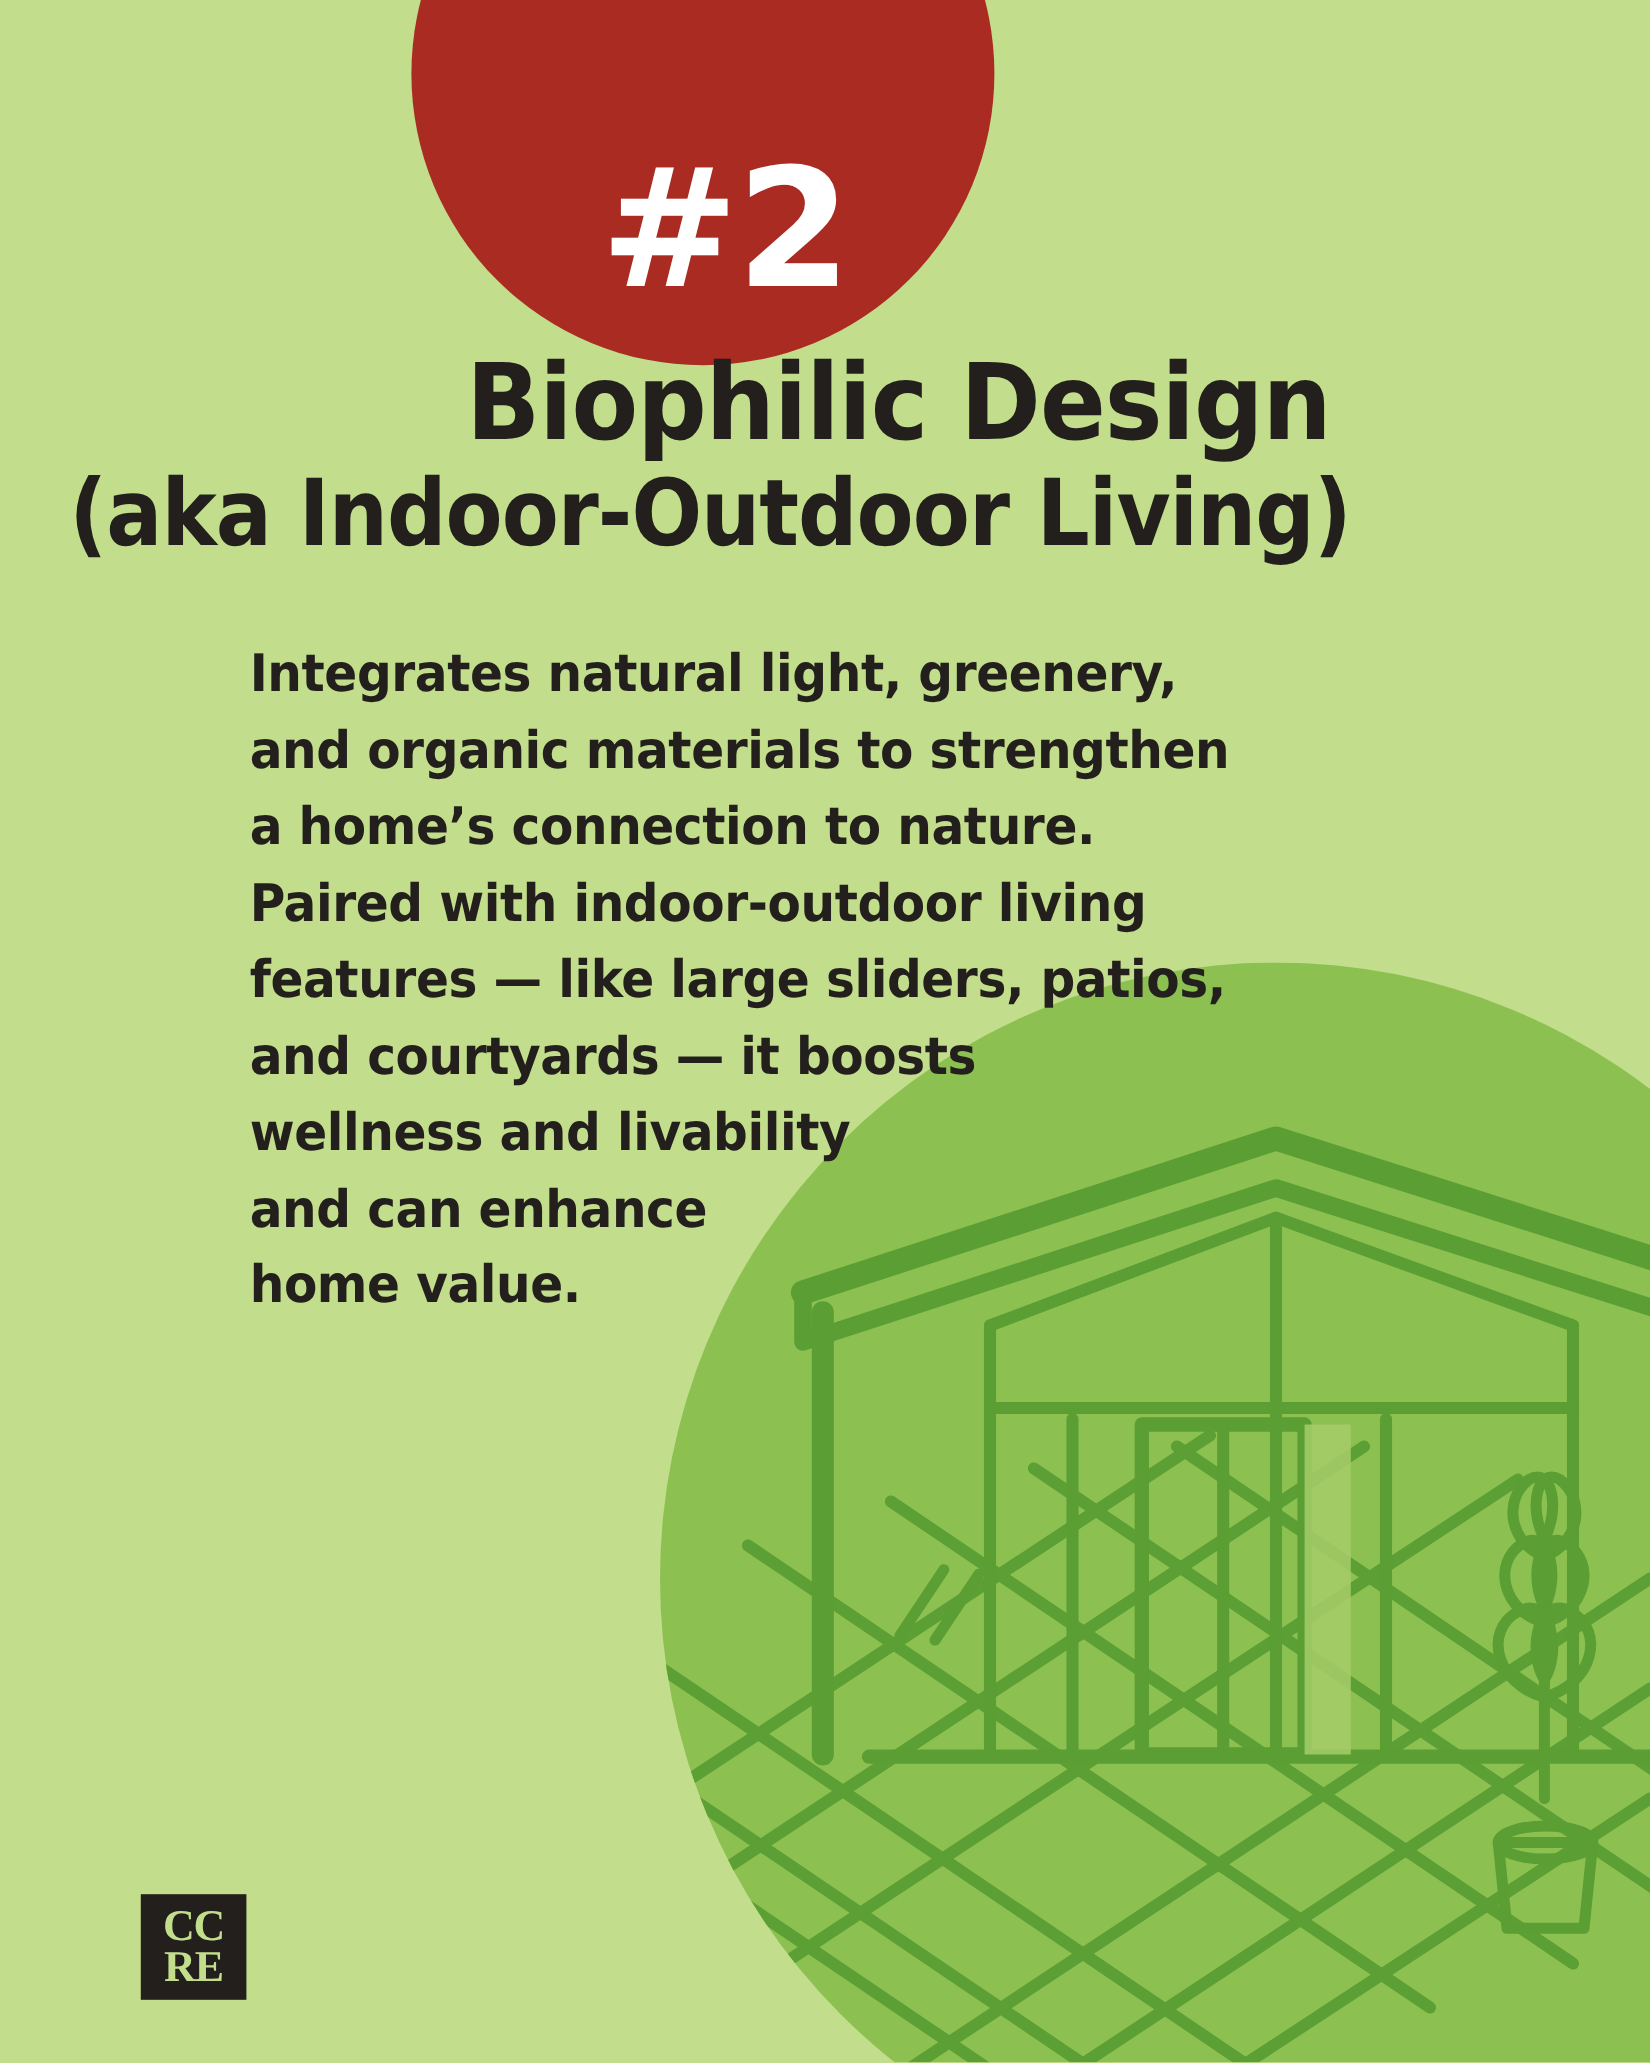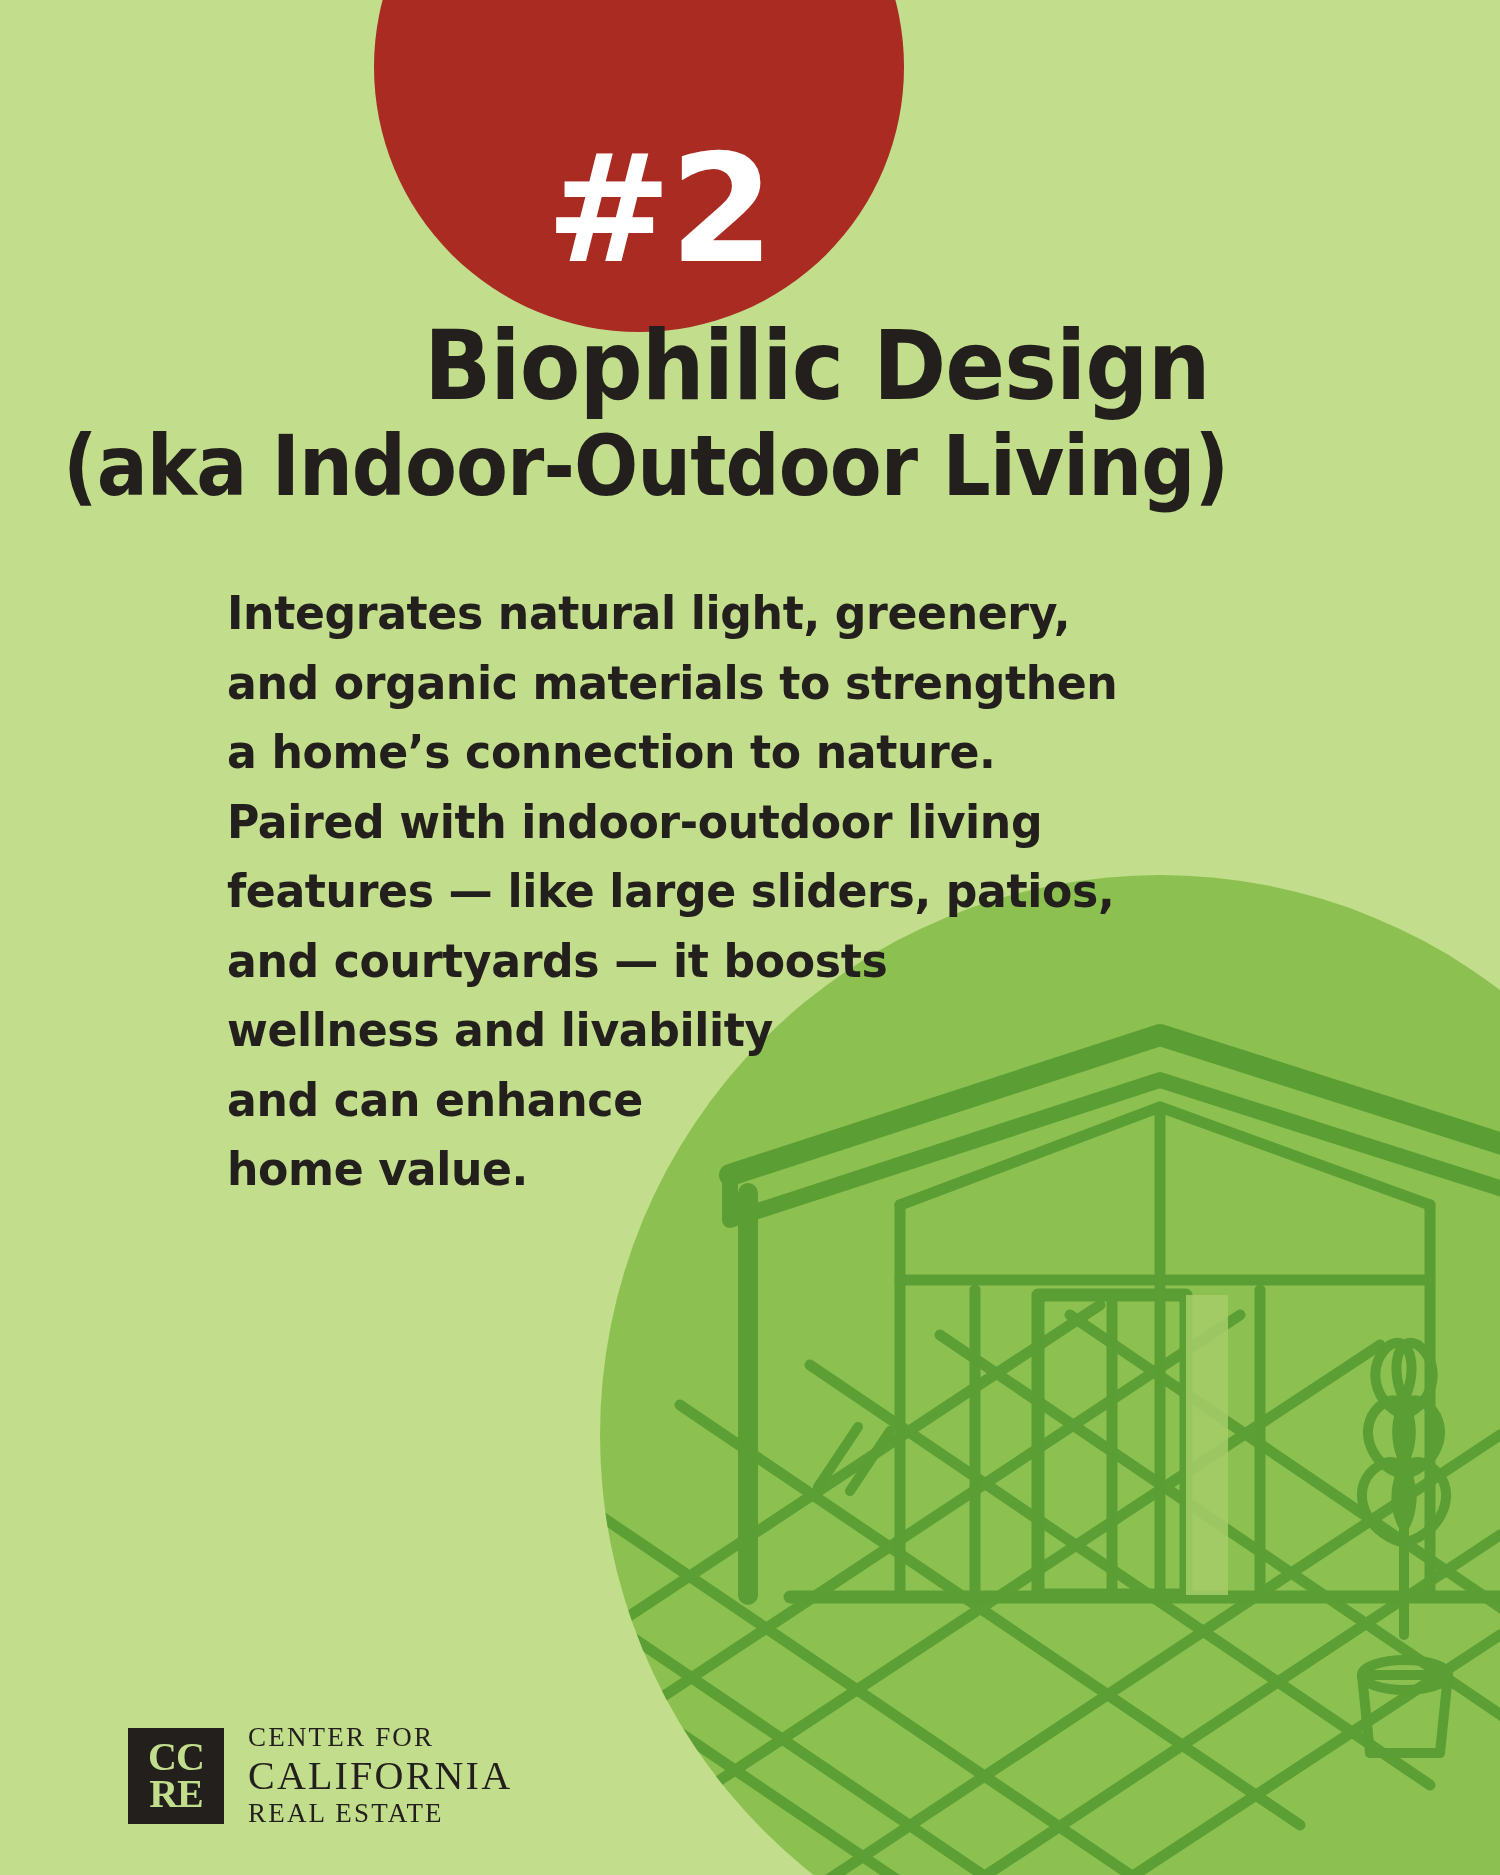--- a/index.html
+++ b/index.html
@@ -100,21 +100,21 @@
     transform: scaleX(0.94);
     transform-origin: left center;
   }
 
   
   #logo-lockup {
     position: absolute;
     left: 128px;
     top: 1722px;
     display: flex;
-    align-items: center;
+    align-items: flex-end;
     gap: 24px;
   }
   #logo-mark {
     width: 96px;
     height: 96px;
     background: #221f1c;
     position: relative;
     flex: 0 0 auto;
   }
   #logo-mark-text {
@@ -256,20 +256,15 @@
     <div class="body-line">home value.</div>
   </div>
 
   <div id="logo-lockup">
     <div id="logo-mark">
       <div id="logo-mark-text">
         <span>CC</span>
         <span>RE</span>
       </div>
     </div>
-    <div id="logo-words">
-      <span id="logo-line-1">CENTER FOR</span>
-      <span id="logo-line-2">CALIFORNIA</span>
-      <span id="logo-line-3">REAL ESTATE</span>
-    </div>
   </div>
 
 </div>
 
 </body></html>

